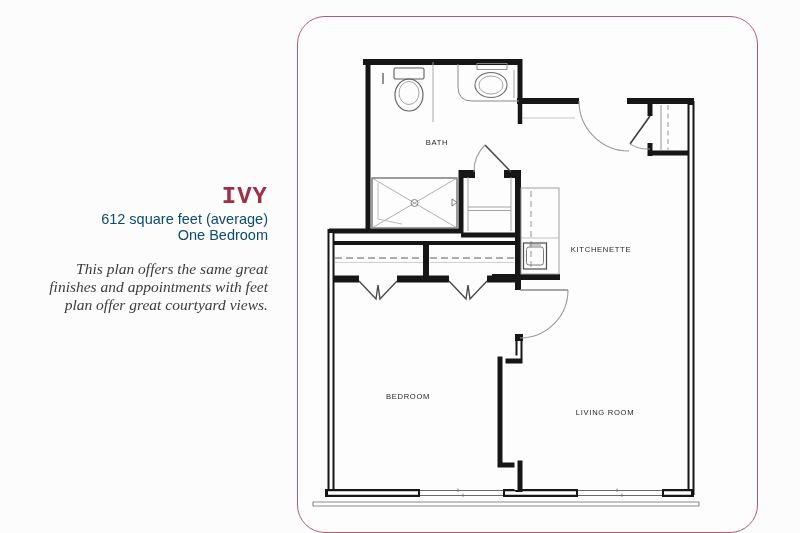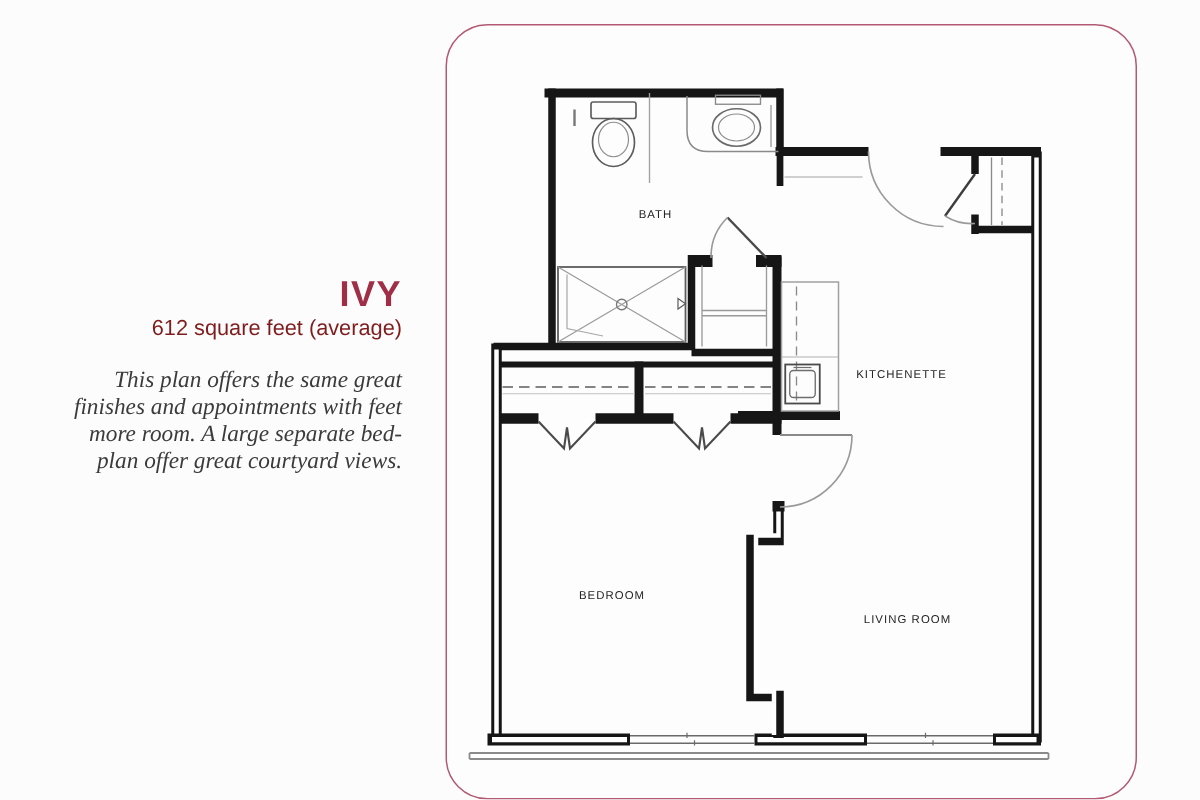--- a/index.html
+++ b/index.html
@@ -1,48 +1,48 @@
 <!DOCTYPE html>
 <html><head>
 <meta charset="utf-8">
 <style>
   html,body{margin:0;padding:0;width:800px;height:533px;overflow:hidden;
     background:#fcfcfc;font-family:"Liberation Sans",sans-serif;}
   .stage{position:relative;width:800px;height:533px;background:#fcfcfc;}
 
   
   .info-block{position:absolute;left:36px;top:184px;width:232px;text-align:right;}
-  .plan-title{font-family:Liberation Sans, sans-serif;font-size:24px;line-height:26px;
+  .plan-title{font-family:Liberation Mono, monospace;font-size:24px;line-height:26px;
     font-weight:bold;color:#a12e47;letter-spacing:1px;margin:0;}
-  .plan-subtitle{font-size:14.5px;line-height:15.5px;color:#7f1d1d;margin-top:2px;}
+  .plan-subtitle{font-size:14.5px;line-height:15.5px;color:#0c4a6e;margin-top:2px;}
   .plan-desc{margin-top:17px;font-family:"Liberation Serif",serif;font-style:italic;
     font-size:15.5px;line-height:18.2px;color:#3b3b3b;}
   .plan-desc div{white-space:nowrap;}
 
   
   .plan-panel{position:absolute;left:297px;top:16px;width:459px;height:515px;
     border:1.5px solid #b25a74;border-radius:28px;background:#fdfdfd;}
 
   svg{position:absolute;left:0;top:0;}
   svg text{font-family:"Liberation Sans",sans-serif;font-size:7.6px;
     letter-spacing:.7px;fill:#242424;}
 </style>
 </head>
 <body>
 <div class="stage">
 
   <div class="info-block">
     <div class="plan-title">IVY</div>
     <div class="plan-subtitle">
       <div>612 square feet (average)</div>
+      <div>One Bedroom</div>
     </div>
     <div class="plan-desc">
       <div>This plan offers the same great</div>
       <div>finishes and appointments with feet</div>
-      <div>more room. A large separate bed-</div>
       <div>plan offer great courtyard views.</div>
     </div>
   </div>
 
   <div class="plan-panel"></div>
 
   <svg width="800" height="533" viewBox="0 0 800 533">
 
     <g stroke="#161616" fill="none" stroke-linecap="butt">
 

